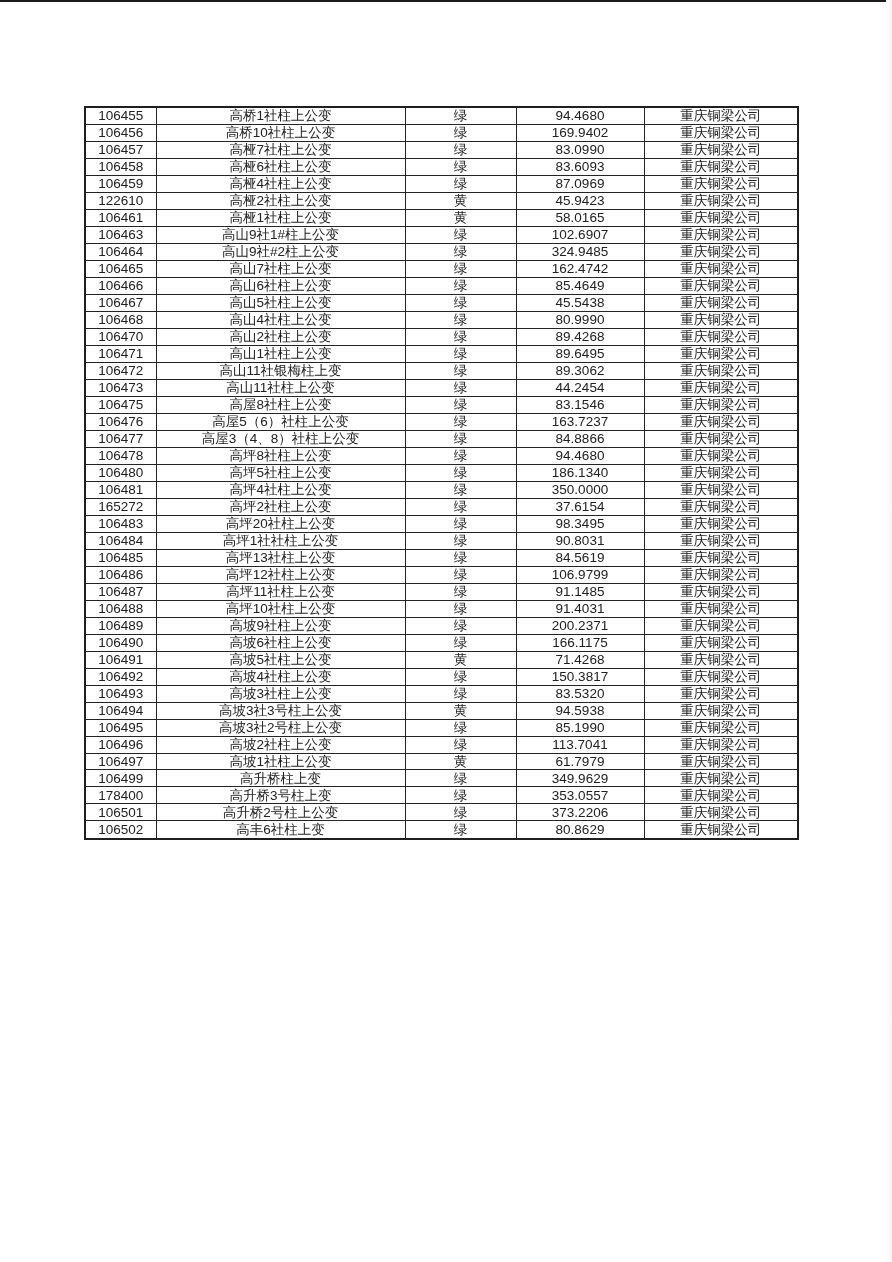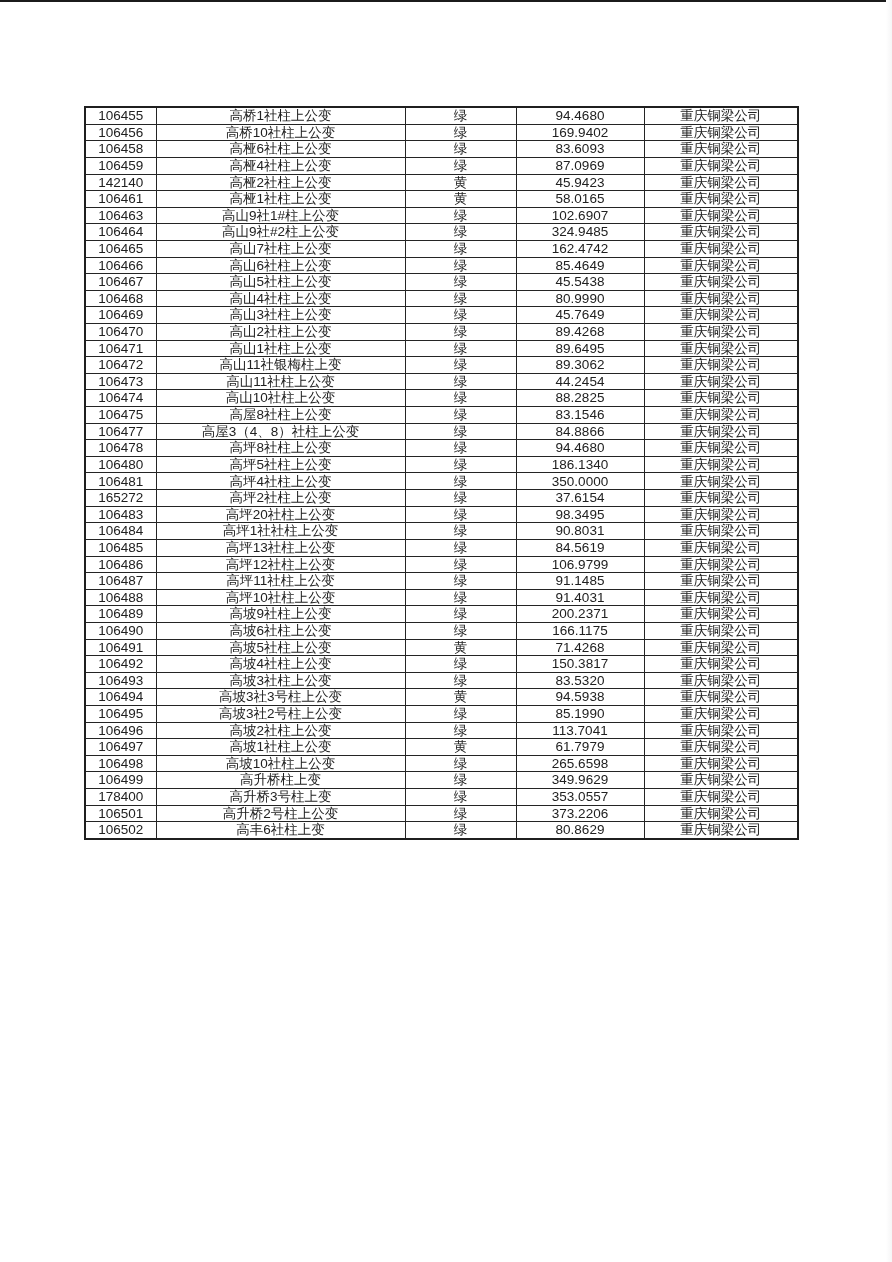--- a/index.html
+++ b/index.html
@@ -81,39 +81,46 @@
   </tr>
 
   <tr>
     <td>106456</td>
     <td>高桥10社柱上公变</td>
     <td>绿</td>
     <td>169.9402</td>
     <td>重庆铜梁公司</td>
   </tr>
 
+  <tr>
+    <td>106457</td>
+    <td>高桠7社柱上公变</td>
+    <td>绿</td>
+    <td>83.0990</td>
+    <td>重庆铜梁公司</td>
+  </tr>
 
   <tr>
     <td>106458</td>
     <td>高桠6社柱上公变</td>
     <td>绿</td>
     <td>83.6093</td>
     <td>重庆铜梁公司</td>
   </tr>
 
   <tr>
     <td>106459</td>
     <td>高桠4社柱上公变</td>
     <td>绿</td>
     <td>87.0969</td>
     <td>重庆铜梁公司</td>
   </tr>
 
   <tr>
-    <td>142140</td>
+    <td>122610</td>
     <td>高桠2社柱上公变</td>
     <td>黄</td>
     <td>45.9423</td>
     <td>重庆铜梁公司</td>
   </tr>
 
   <tr>
     <td>106461</td>
     <td>高桠1社柱上公变</td>
     <td>黄</td>
@@ -163,27 +170,20 @@
   </tr>
 
   <tr>
     <td>106468</td>
     <td>高山4社柱上公变</td>
     <td>绿</td>
     <td>80.9990</td>
     <td>重庆铜梁公司</td>
   </tr>
 
-  <tr>
-    <td>106469</td>
-    <td>高山3社柱上公变</td>
-    <td>绿</td>
-    <td>45.7649</td>
-    <td>重庆铜梁公司</td>
-  </tr>
 
   <tr>
     <td>106470</td>
     <td>高山2社柱上公变</td>
     <td>绿</td>
     <td>89.4268</td>
     <td>重庆铜梁公司</td>
   </tr>
 
   <tr>
@@ -203,36 +203,36 @@
   </tr>
 
   <tr>
     <td>106473</td>
     <td>高山11社柱上公变</td>
     <td>绿</td>
     <td>44.2454</td>
     <td>重庆铜梁公司</td>
   </tr>
 
-  <tr>
-    <td>106474</td>
-    <td>高山10社柱上公变</td>
-    <td>绿</td>
-    <td>88.2825</td>
-    <td>重庆铜梁公司</td>
-  </tr>
 
   <tr>
     <td>106475</td>
     <td>高屋8社柱上公变</td>
     <td>绿</td>
     <td>83.1546</td>
     <td>重庆铜梁公司</td>
   </tr>
 
+  <tr>
+    <td>106476</td>
+    <td>高屋5（6）社柱上公变</td>
+    <td>绿</td>
+    <td>163.7237</td>
+    <td>重庆铜梁公司</td>
+  </tr>
 
   <tr>
     <td>106477</td>
     <td>高屋3（4、8）社柱上公变</td>
     <td>绿</td>
     <td>84.8866</td>
     <td>重庆铜梁公司</td>
   </tr>
 
   <tr>
@@ -381,27 +381,20 @@
   </tr>
 
   <tr>
     <td>106497</td>
     <td>高坡1社柱上公变</td>
     <td>黄</td>
     <td>61.7979</td>
     <td>重庆铜梁公司</td>
   </tr>
 
-  <tr>
-    <td>106498</td>
-    <td>高坡10社柱上公变</td>
-    <td>绿</td>
-    <td>265.6598</td>
-    <td>重庆铜梁公司</td>
-  </tr>
 
   <tr>
     <td>106499</td>
     <td>高升桥柱上变</td>
     <td>绿</td>
     <td>349.9629</td>
     <td>重庆铜梁公司</td>
   </tr>
 
   <tr>

